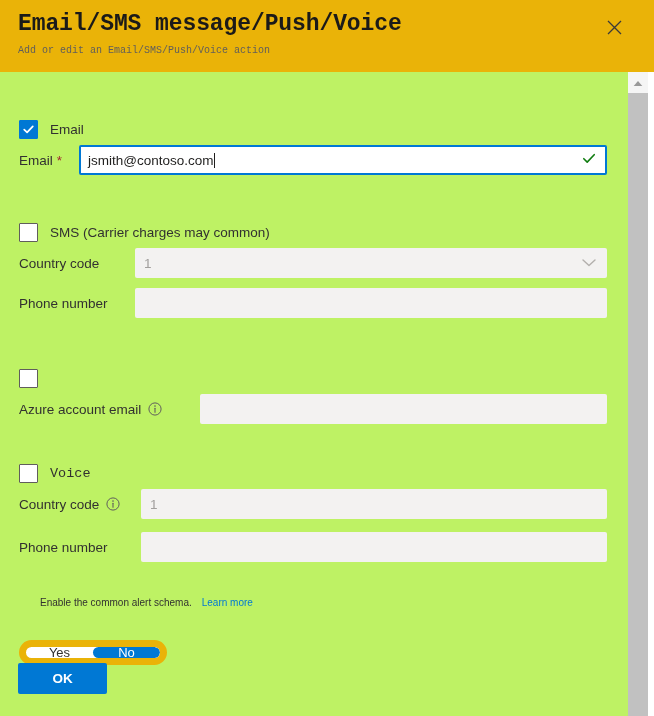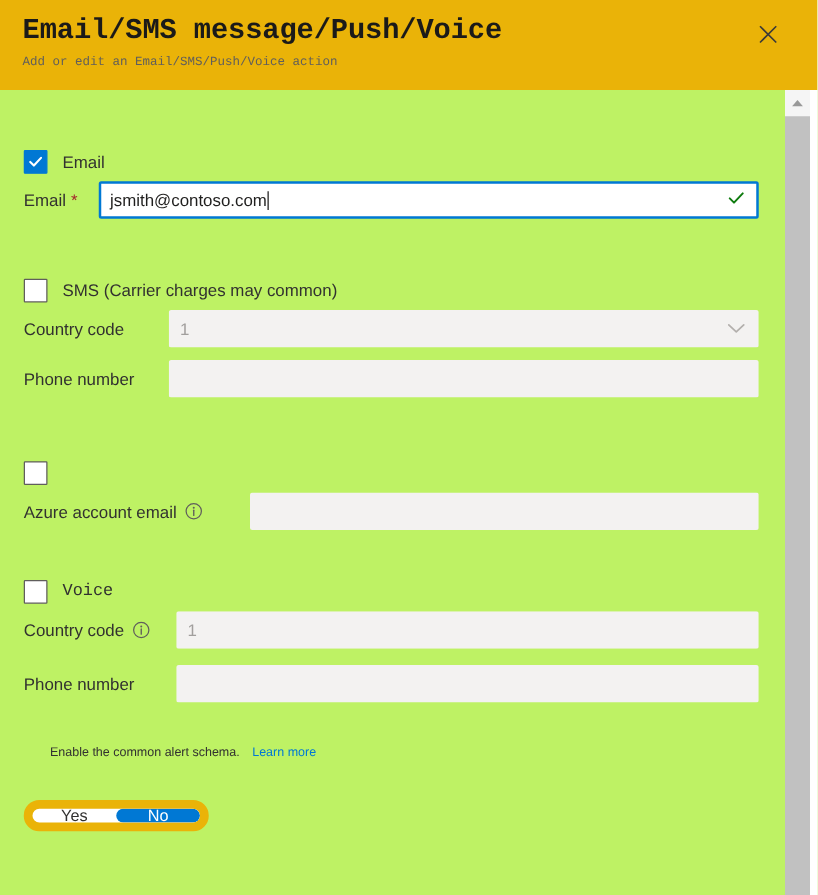--- a/index.html
+++ b/index.html
@@ -389,20 +389,21 @@
 
   <div class="schema-label">
     <span>Enable the common alert schema.</span><a class="learn-link">Learn more</a>
   </div>
 
   <div class="toggle">
     <div class="toggle-opt">Yes</div>
     <div class="toggle-opt selected">No</div>
   </div>
 
+  <button class="ok-button">OK</button>
 </div>
 
 <div class="scrollbar">
   <div class="scroll-up">
     <span>
       <svg width="10" height="7" viewBox="0 0 10 7">
         <path d="M5 1 L9.3 6 L0.7 6 Z" fill="#999999"></path>
       </svg>
     </span>
   </div>

